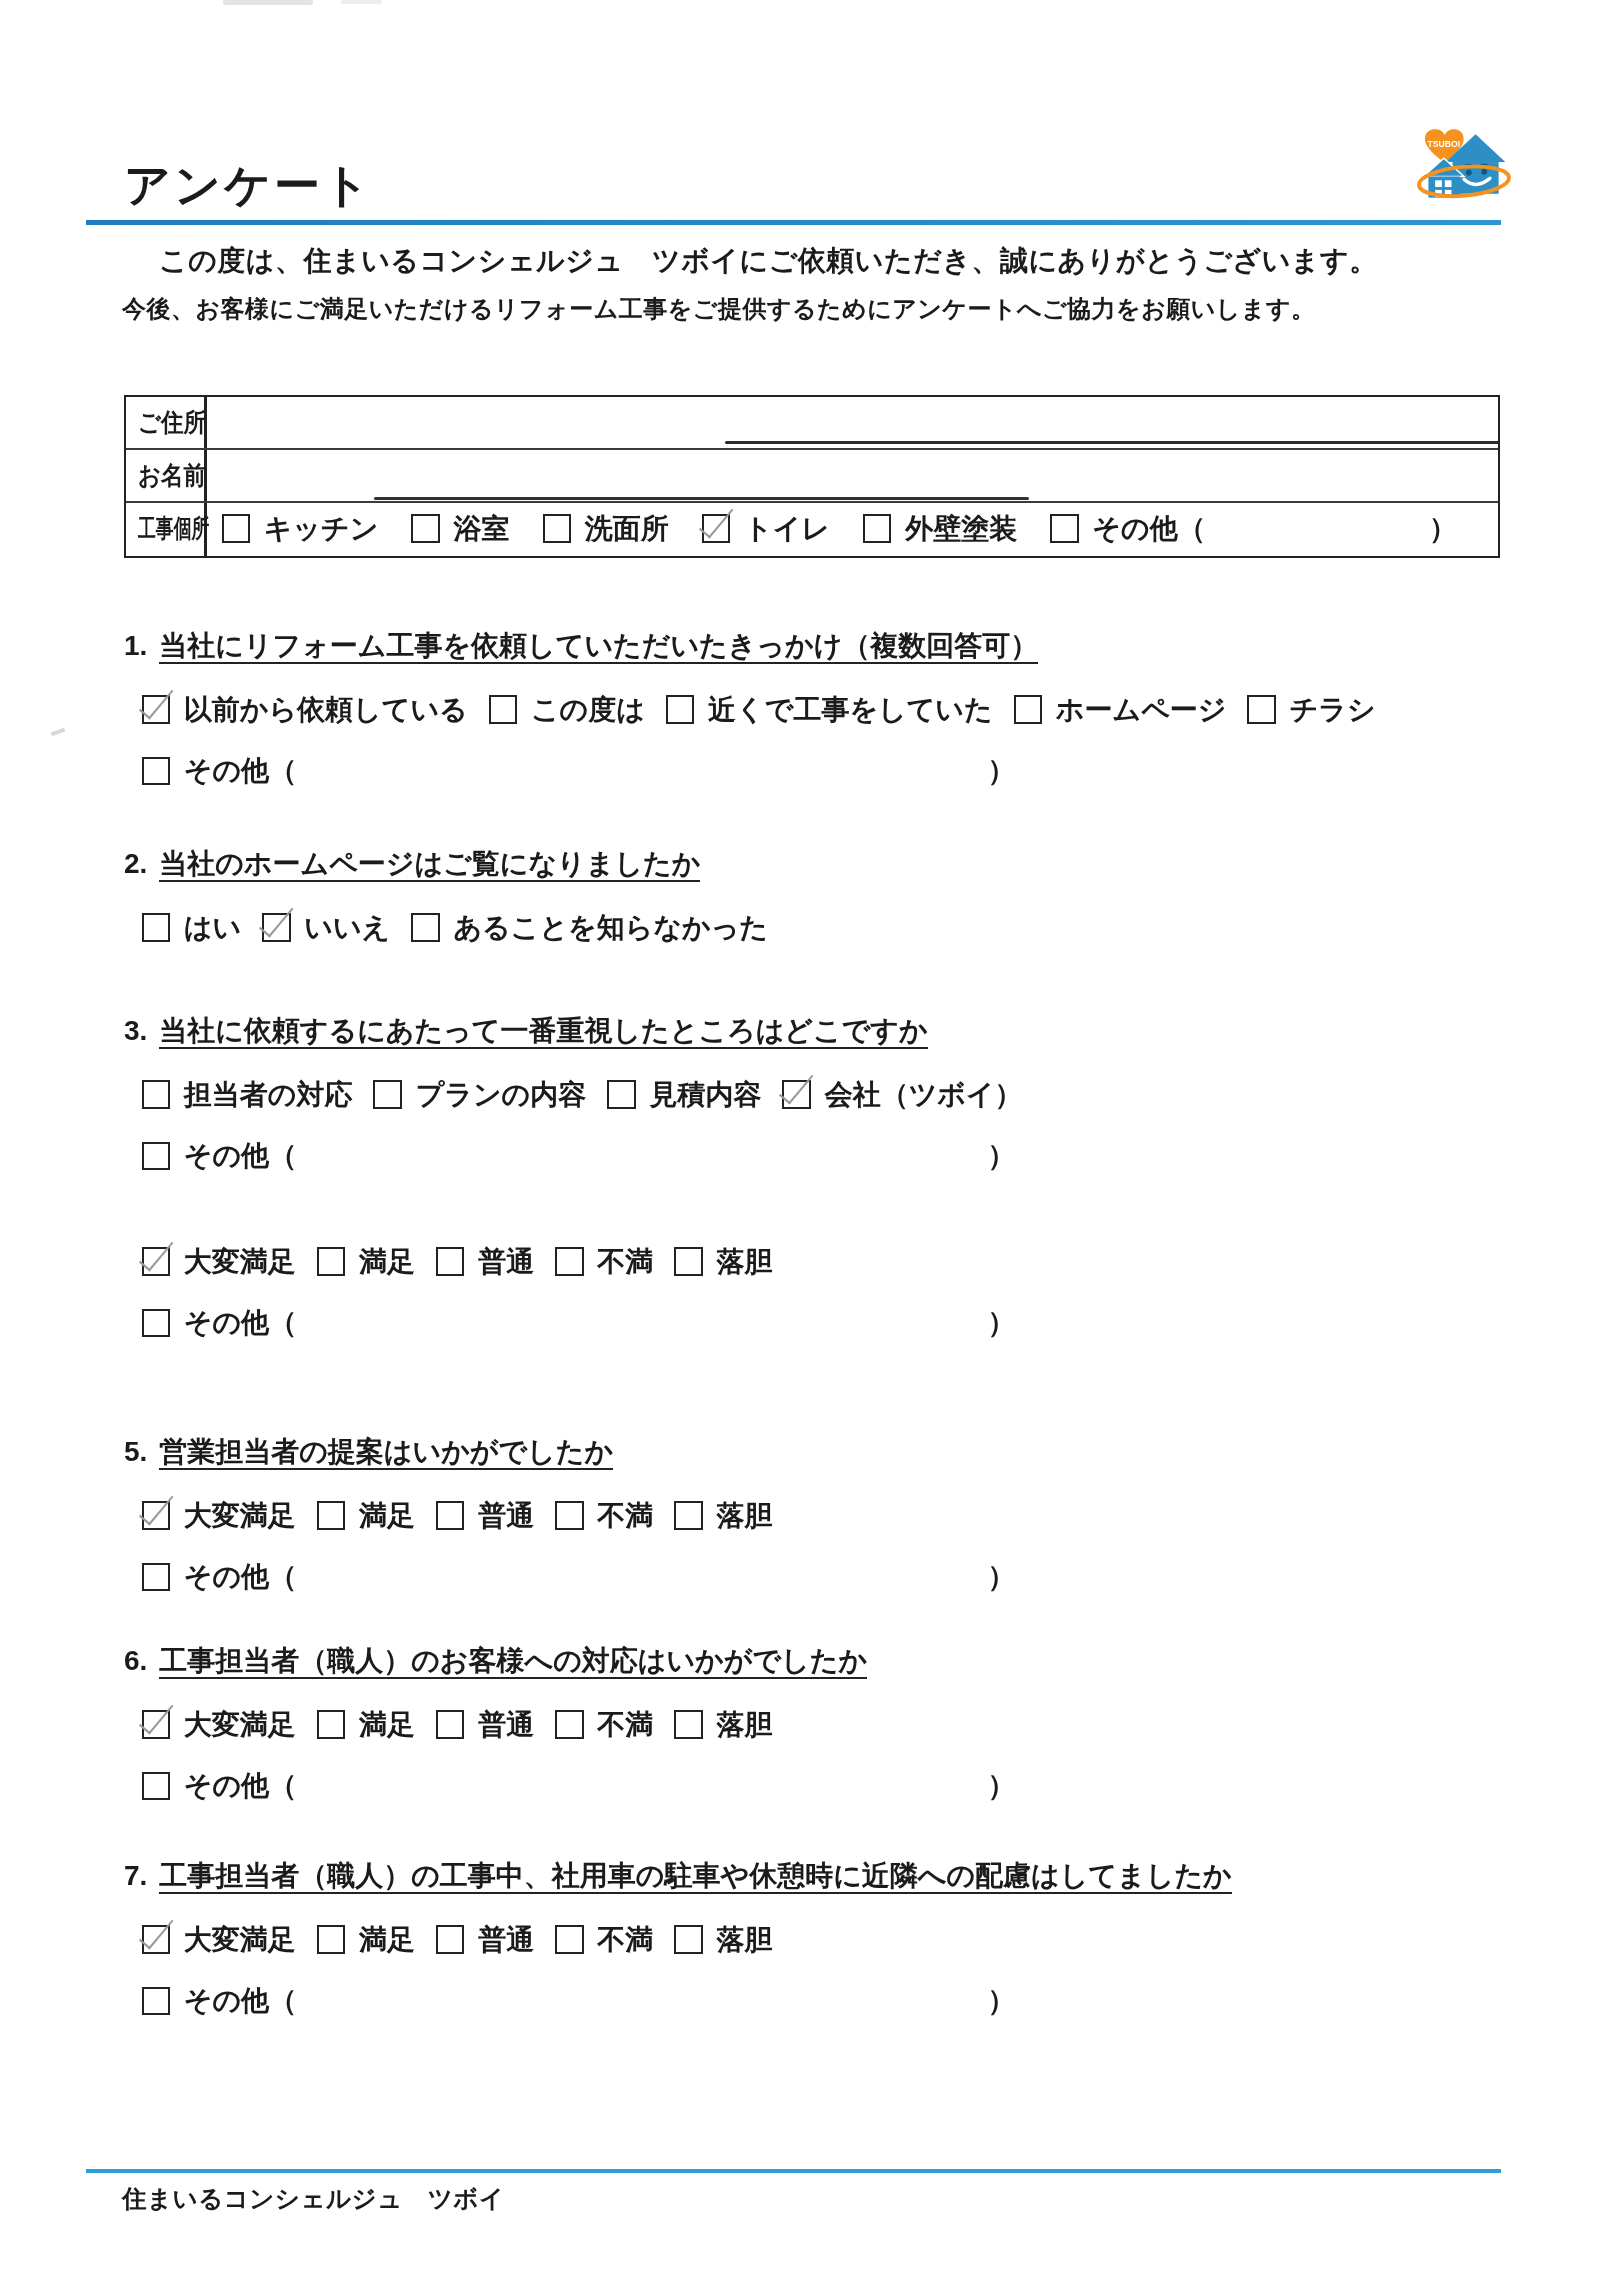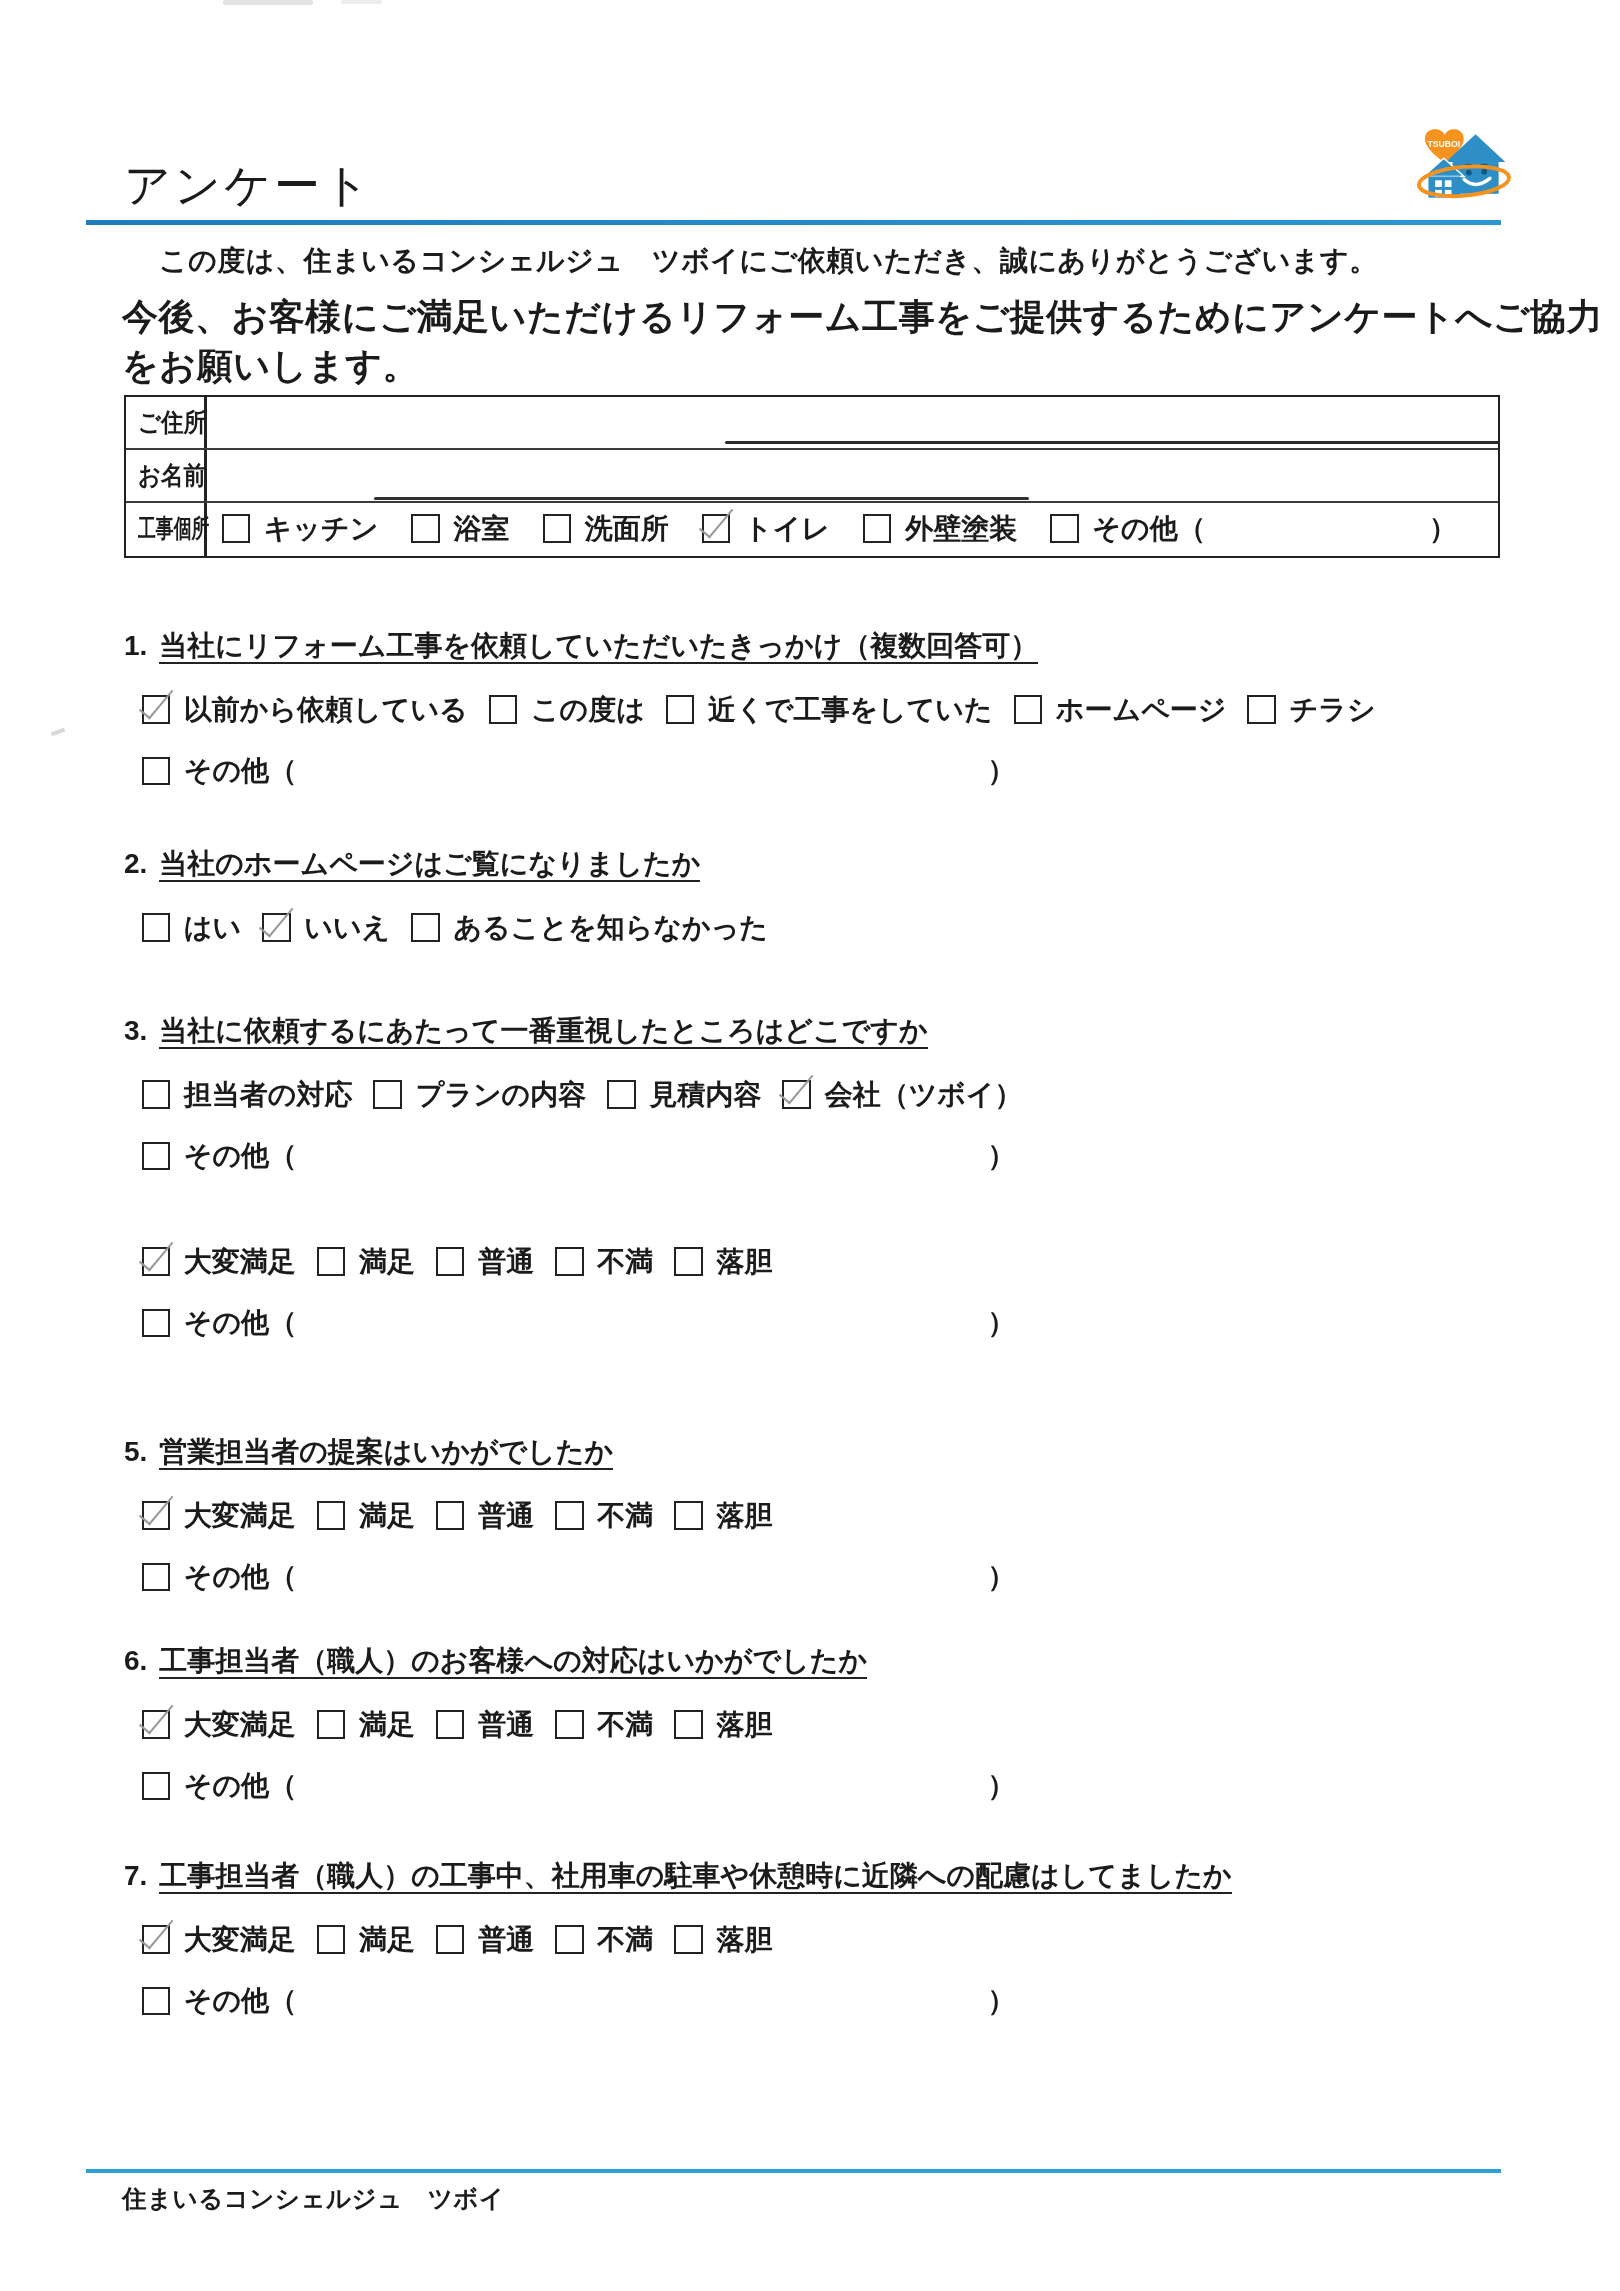--- a/index.html
+++ b/index.html
@@ -8,26 +8,26 @@
     font-family:"Liberation Sans","DejaVu Sans",sans-serif;color:#1b1b1b;
     overflow:hidden;
   }
   .abs{position:absolute;}
 
   
   .smudge-a{left:223px;top:0;width:90px;height:4.9px;background:#e3e3e3;border-radius:2px;}
   .smudge-b{left:341px;top:0;width:41px;height:3.9px;background:#ededed;border-radius:2px;}
 
   
-  .page-title{left:124px;top:155px;font-size:46px;font-weight:400;letter-spacing:2.9px;}
+  .page-title{left:124px;top:155px;font-size:46px;font-weight:700;letter-spacing:2.9px;}
   .title-rule{left:86px;top:220px;width:1415px;height:4.9px;background:linear-gradient(90deg,#1f7dbd,#2e96d2);}
   .logo{left:1414px;top:122px;width:100px;height:82px;}
 
   .intro-1{left:159px;top:242px;font-size:28px;font-weight:600;letter-spacing:0.5px;}
-  .intro-2{left:122px;top:293px;font-size:36px;font-weight:600;letter-spacing:0.5px;}
+  .intro-2{left:122px;top:293px;font-size:24px;font-weight:600;letter-spacing:0.5px;}
 
   
   .tbl{left:124px;top:395px;width:1376px;height:163px;border:2.9px solid #222;box-sizing:border-box;}
   .tbl-row{position:absolute;left:0;width:100%;display:flex;box-sizing:border-box;}
   .r1{top:0;height:51px;}
   .r2{top:53px;height:51px;}
   .r3{top:106px;height:51px;align-items:center;}
   .div-h{position:absolute;left:0;width:100%;height:2px;background:#3b3b3b;}
   .d1{top:51px;}
   .d2{top:104px;}

